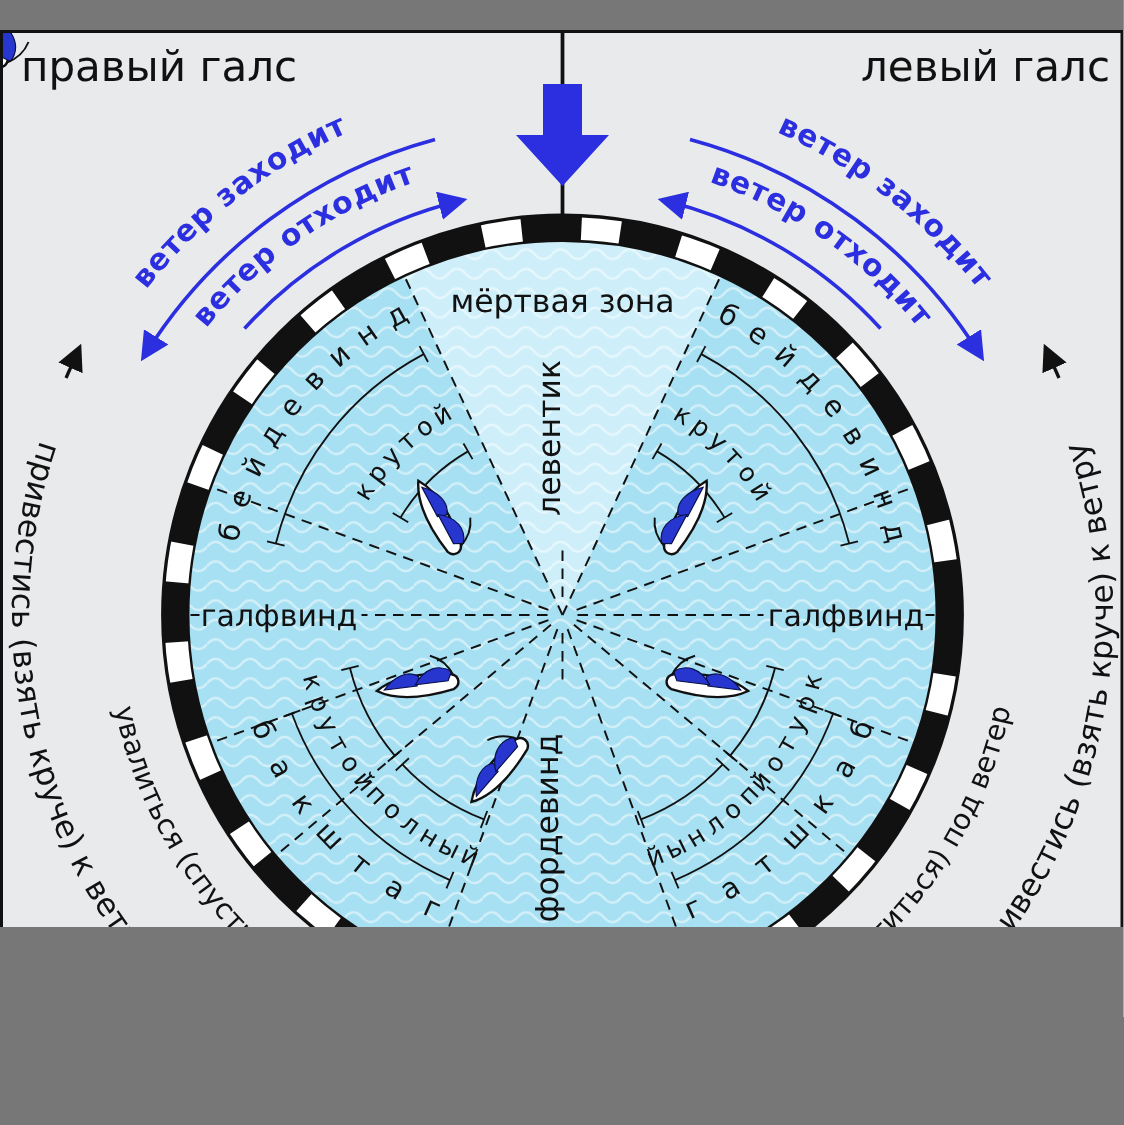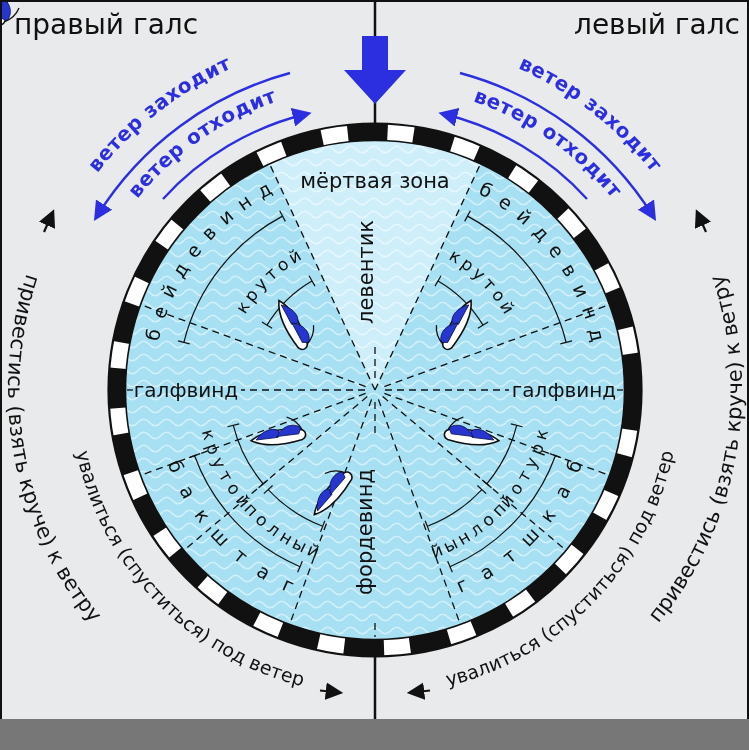--- a/index.html
+++ b/index.html
@@ -1,16 +1,16 @@
 <!DOCTYPE html>
 <html style="--background: #e9eaeb; --ink: #111111; --accent: #2b2fe0; --sea: #a6e0f2; --deadzone: #ceeffa; --wave: #ffffff; --sail: #2736cf; --hull: #ffffff;"><head>
 <meta charset="utf-8">
 <style>
   html,body{margin:0;padding:0;background:#777;}
-  #stage{width:749px;height:719px;position:relative;background:var(--background);}
+  #stage{width:749px;height:598px;position:relative;background:var(--background);margin-top:20px;}
   svg{display:block;}
   svg text{font-family:"DejaVu Sans",sans-serif;fill:var(--ink);}
   .hdr{font-size:28px;}
   .blue-arc{font-size:20px;font-weight:bold;fill:var(--accent);letter-spacing:.5px;}
   .man-outer{font-size:21px;}
   .man-inner{font-size:19px;}
   .sector{font-size:21px;}
   .sector-mid{font-size:20px;}
   g[data-arctext] text{text-anchor:middle;}
   .arc19 text{font-size:19px;}

